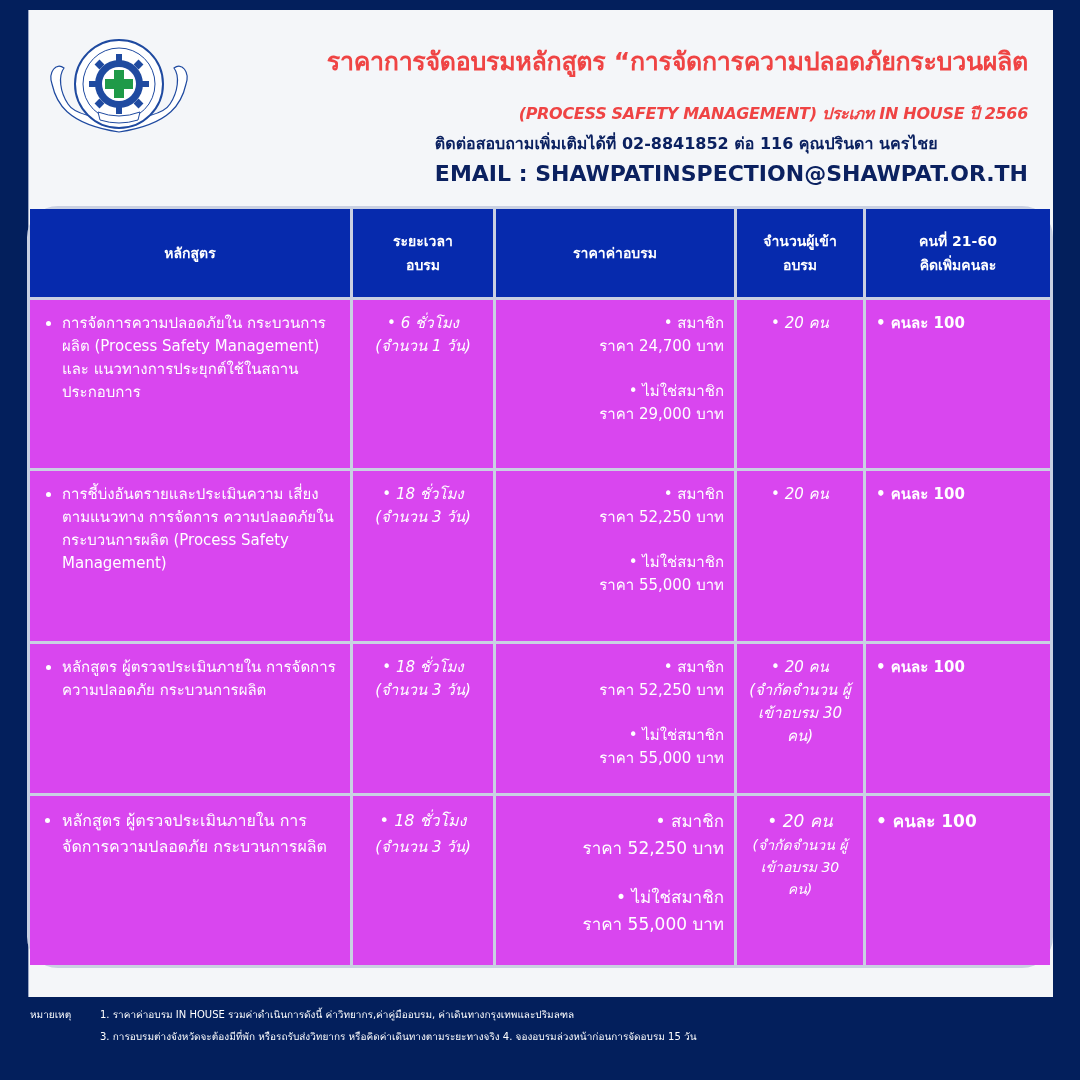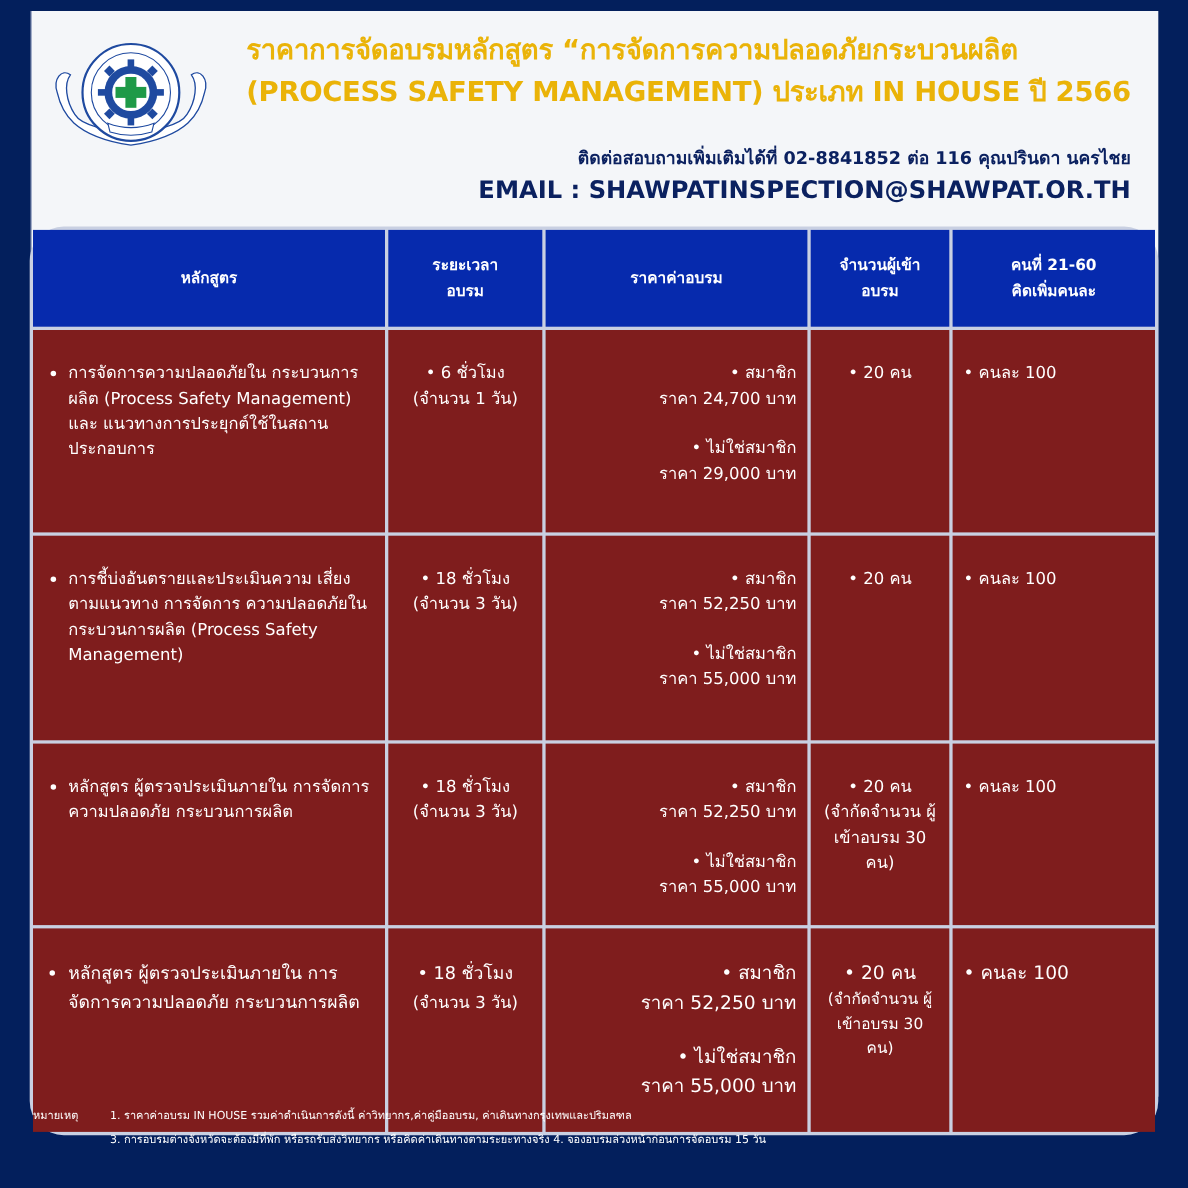--- a/index.html
+++ b/index.html
@@ -11,66 +11,66 @@
     }
     .panel {
       position: absolute; left: 28px; top: 10px; width: 1024px; height: 987px;
       background: #f4f6f9;
       border-left: 1px solid #9aa6c4;
     }
     .logo {
       position: absolute; left: 46px; top: 32px; width: 146px; height: 108px;
     }
     .title {
-      position: absolute; right: 52px; top: 28px; text-align: left;
-      color: #eab308; font-weight: bold;
+      position: absolute; right: 52px; top: 44px; text-align: right;
+      color: #ef4444; font-weight: bold;
       font-family: "DejaVu Sans", sans-serif;
     }
     .title .line1 { font-size: 25px; line-height: 36px; letter-spacing: -0.3px; }
-    .title .line2 { font-size: 25px; line-height: 36px; letter-spacing: -0.3px; margin-top: 2px; }
+    .title .line2 { font-size: 16px; line-height: 36px; letter-spacing: -0.3px; margin-top: 16px; font-style: italic; }
     .contact {
-      position: absolute; right: 52px; top: 130px; text-align: right;
+      position: absolute; right: 52px; top: 130px; 
       color: #0b2160; font-weight: bold; font-size: 16px;
     }
     .contact .phone { line-height: 28px; }
     .contact .email { line-height: 28px; margin-top: 2px; font-size: 22px; }
 
     table.pricing {
       position: absolute; left: 30px; top: 206px; width: 1020px;
       border-collapse: separate; border-spacing: 3px;
       background: #c9d0e2;
       table-layout: fixed;
       margin-left: -3px;
       width: 1026px;
       border-radius: 31px;
     }
     table.pricing th {
       background: #062aad; color: #ffffff; font-weight: bold; font-size: 14px;
       height: 88px; text-align: center; vertical-align: middle; line-height: 24px;
       padding: 0 6px;
     }
     table.pricing td {
-      background: #7f1d1d; color: #ffffff; font-size: 15px; vertical-align: top;
-      padding: 28px 10px 10px 10px; line-height: 23px;
+      background: #d946ef; color: #ffffff; font-size: 15px; vertical-align: top;
+      padding: 12px 10px 10px 10px; line-height: 23px;
     }
     td.course { padding-left: 32px; padding-right: 14px; font-size: 16px; line-height: 26px; }
     td.course ul { margin: 0; padding-left: 22px; }
     td.course li { list-style: disc; }
-    td.center { text-align: center; }
+    td.center { text-align: center; font-style: italic; }
     .bullet::before { content: "• "; }
     .price-block { margin-bottom: 22px; text-align: right; }
     .price-block:last-child { margin-bottom: 0; }
     td.price { padding-left: 30px; }
     .indent { padding-left: 14px; }
     tr.r1 td { height: 146px; }
     tr.r2 td { height: 148px; }
     tr.r3 td { height: 127px; }
     tr.r4 td { height: 147px; }
     tr.r4 td { font-size: 16px; line-height: 26px; }
-    td.extra { padding-left: 32px; }
+    td.extra { padding-left: 32px; font-weight: bold; }
 
     .notes {
       position: absolute; left: 30px; top: 1004px; color: #ffffff; font-size: 10px; line-height: 22px;
     }
     .notes .row { white-space: nowrap; }
     .notes .lead { display: inline-block; width: 70px; }
     .notes .sub { padding-left: 70px; }
   </style>
 </head>
 <body>

